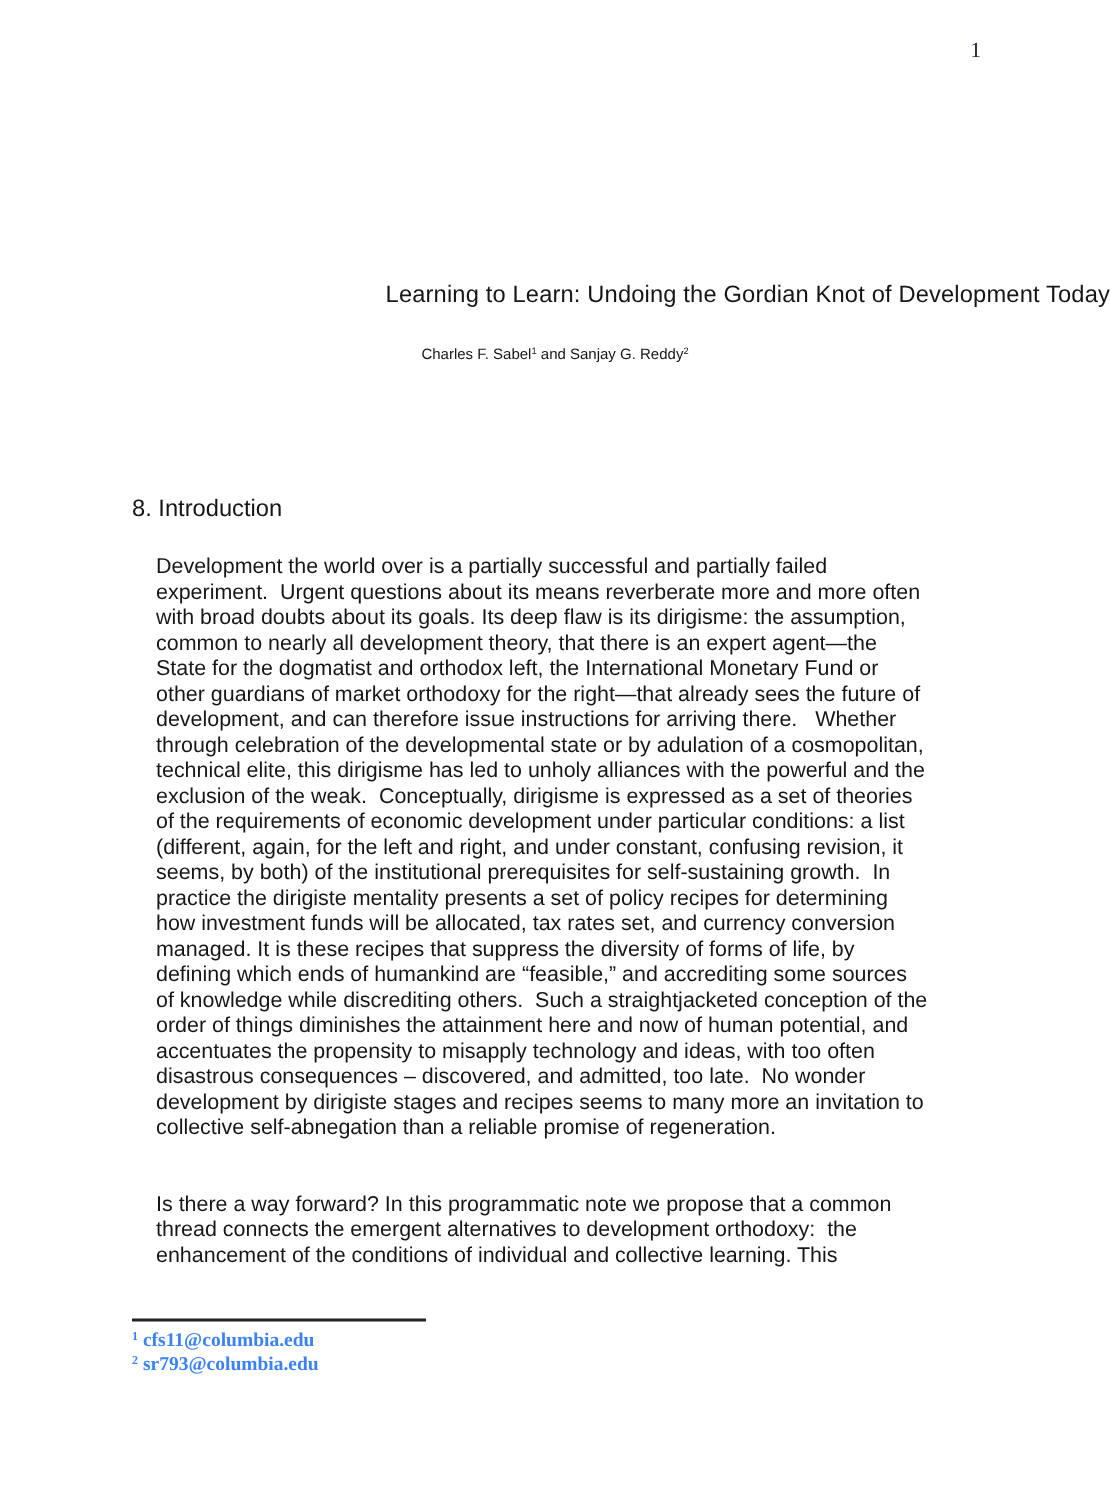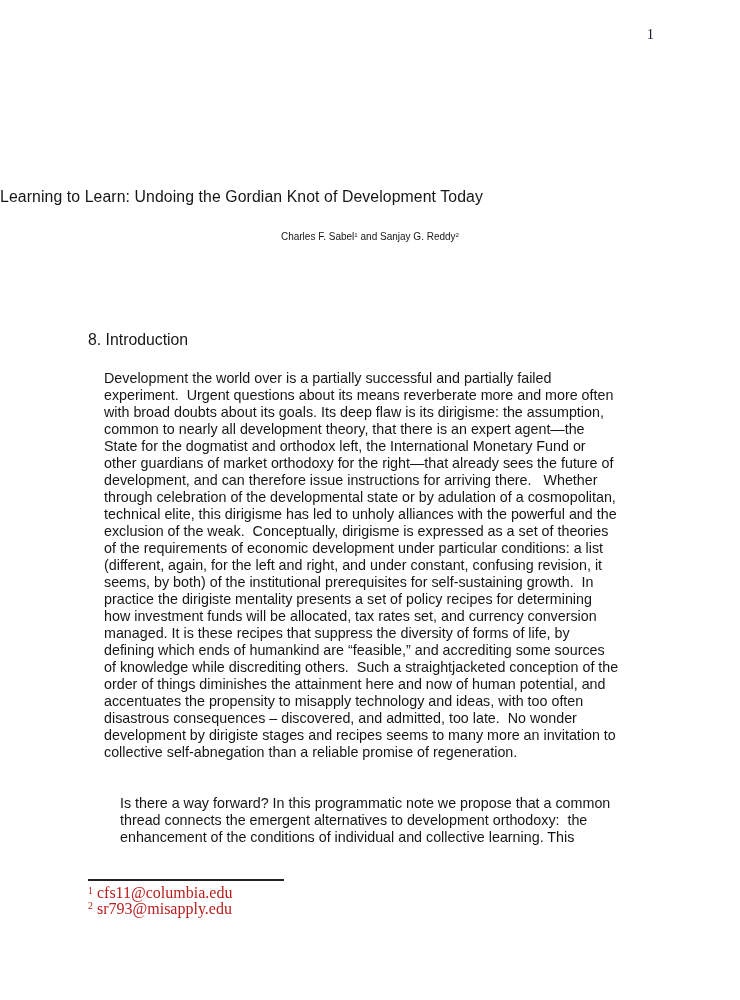--- a/index.html
+++ b/index.html
@@ -18,21 +18,21 @@
     right: 86px;
     font-family: "Liberation Serif", serif;
     font-size: 14.5px;
     color: #1c1c2e;
   }
   .paper-title {
     position: absolute;
     top: 188px;
     left: 0;
     width: 100%;
-    text-align: left;
+    text-align: right;
     font-size: 15.8px;
     letter-spacing: 0.1px;
   }
   .byline {
     position: absolute;
     top: 231px;
     left: 0;
     width: 100%;
     text-align: center;
     font-size: 10px;
@@ -51,37 +51,38 @@
   }
   .body-para {
     position: absolute;
     left: 104px;
     width: 580px;
     font-size: 14.3px;
     line-height: 17px;
     white-space: pre;
   }
   .para-1 { top: 370px; }
-  .para-2 { top: 795px; margin-left: 16px; }
+  .para-2 { top: 795px; }
   .footnote-rule {
     position: absolute;
     top: 879px;
     left: 88px;
     width: 196px;
     height: 0;
     border-top: 2px solid #222222;
   }
   .footnotes {
     position: absolute;
     top: 885px;
     left: 88px;
     font-family: "Liberation Serif", serif;
-    font-size: 16px;
+    font-size: 13px;
     line-height: 15.5px;
-    color: #b91c1c;
+    color: #3b82f6;
+    font-weight: bold;
   }
   .footnote-item { white-space: pre; }
 </style>
 </head>
 <body>
 
 <div class="page">
 
   <div class="page-number">1</div>
 
@@ -116,16 +117,16 @@
 collective self-abnegation than a reliable promise of regeneration.</div>
 
   <div class="body-para para-2">Is there a way forward? In this programmatic note we propose that a common
 thread connects the emergent alternatives to development orthodoxy:  the
 enhancement of the conditions of individual and collective learning. This</div>
 
   <div class="footnote-rule"></div>
 
   <div class="footnotes">
     <div class="footnote-item"><span class="sup">1</span> <span>cfs11@columbia.edu</span></div>
-    <div class="footnote-item"><span class="sup">2</span> <span>sr793@misapply.edu</span></div>
+    <div class="footnote-item"><span class="sup">2</span> <span>sr793@columbia.edu</span></div>
   </div>
 
 </div>
 
 </body></html>

